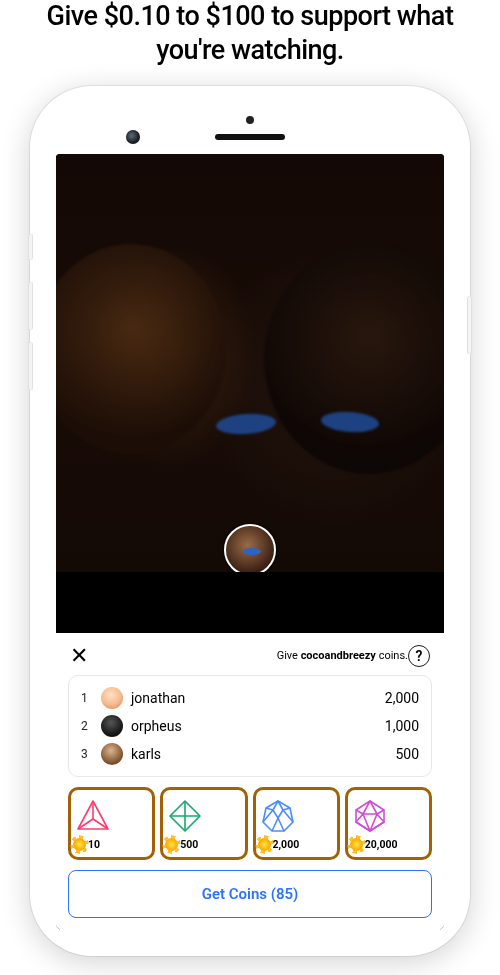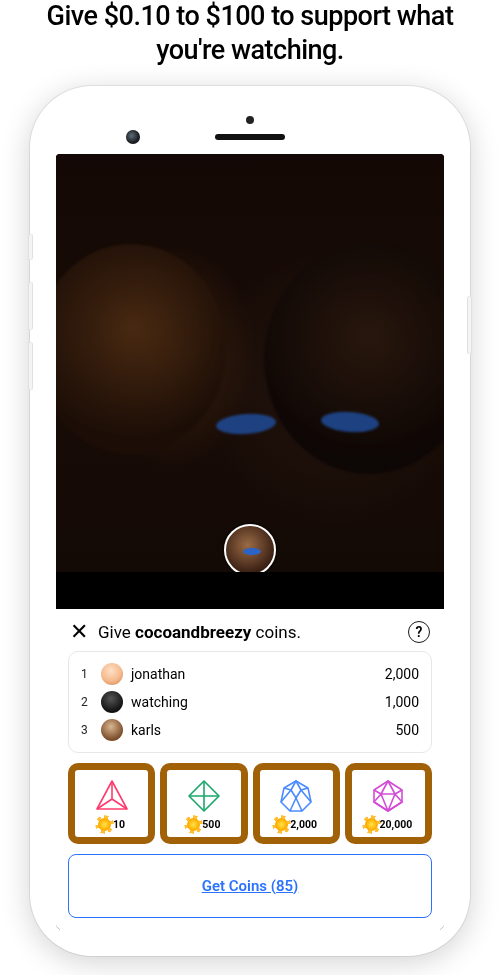--- a/index.html
+++ b/index.html
@@ -118,22 +118,22 @@
     justify-content: space-between;
     padding: 2px 4px 8px;
   }
   .close-x {
     font-size: 22px;
     line-height: 1;
     width: 28px; text-align: left;
     cursor: pointer;
   }
   .panel-title {
-    font-size: 17px;
-    text-align: left;
+    font-size: 11px;
+    text-align: right;
     flex: 1;
   }
   .panel-title b { font-weight: 700; }
   .help-circle {
     width: 22px; height: 22px;
     border: 1.5px solid #1a1a1a;
     border-radius: 50%;
     display: flex; align-items: center; justify-content: center;
     font-size: 14px;
     font-weight: 600;
@@ -162,26 +162,26 @@
   .av3 { background: radial-gradient(circle at 45% 35%, #d9b68f, #7a4c29 70%); }
   .lb-name { font-weight: 400; flex: 1; }
   .lb-val { font-size: 14px; font-weight: 400; }
   .coin-row {
     display: flex;
     gap: 5px;
     margin: 0 2px 10px;
   }
   .coin-card {
     flex: 1;
-    border: 7px solid #a16207;
+    border: 3px solid #a16207;
     border-radius: 10px;
     padding: 7px 2px 6px;
     display: flex;
     flex-direction: column;
-    align-items: center;
+    align-items: flex-start;
     cursor: pointer;
     background: #fff;
   }
   .coin-shape {
     width: 40px; height: 38px;
     display: flex; align-items: center; justify-content: center;
   }
   .coin-label {
     display: flex;
     align-items: center;
@@ -211,25 +211,24 @@
     border-radius: 50%;
     opacity: .8;
   }
   .get-coins {
     border: 1.5px solid #2b73ff;
     color: #2b73ff;
     font-weight: 600;
     font-size: 15px;
     text-align: center;
     border-radius: 8px;
-    padding: 22px 0;
+    padding: 14px 0;
     margin: 0 2px;
     cursor: pointer;
     background: #fff;
-    text-decoration: underline;
   }
   
   .side-btn { position:absolute; background:#f4f4f4; border-radius:3px; box-shadow: 1px 0 0 rgba(0,0,0,.08) inset, -1px 0 0 rgba(0,0,0,.08) inset; }
   .side-btn.mute { width:5px; height:26px; left:-2px; top:148px; }
   .side-btn.volu { width:5px; height:48px; left:-2px; top:196px; }
   .side-btn.vold { width:5px; height:48px; left:-2px; top:256px; }
   .side-btn.pwr  { width:5px; height:58px; right:-2px; top:210px; }
 </style>
 </head>
 <body>
@@ -272,21 +271,21 @@
         <div class="leaderboard">
           <div class="lb-row">
             <span class="lb-rank">1</span>
             <span class="lb-av av1"></span>
             <span class="lb-name">jonathan</span>
             <span class="lb-val">2,000</span>
           </div>
           <div class="lb-row">
             <span class="lb-rank">2</span>
             <span class="lb-av av2"></span>
-            <span class="lb-name">watching</span>
+            <span class="lb-name">orpheus</span>
             <span class="lb-val">1,000</span>
           </div>
           <div class="lb-row">
             <span class="lb-rank">3</span>
             <span class="lb-av av3"></span>
             <span class="lb-name">karls</span>
             <span class="lb-val">500</span>
           </div>
         </div>
 

